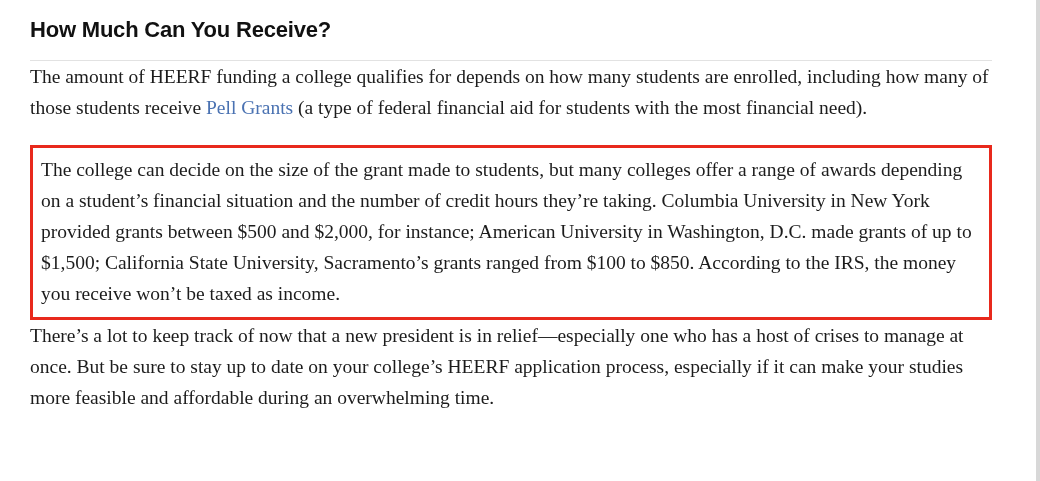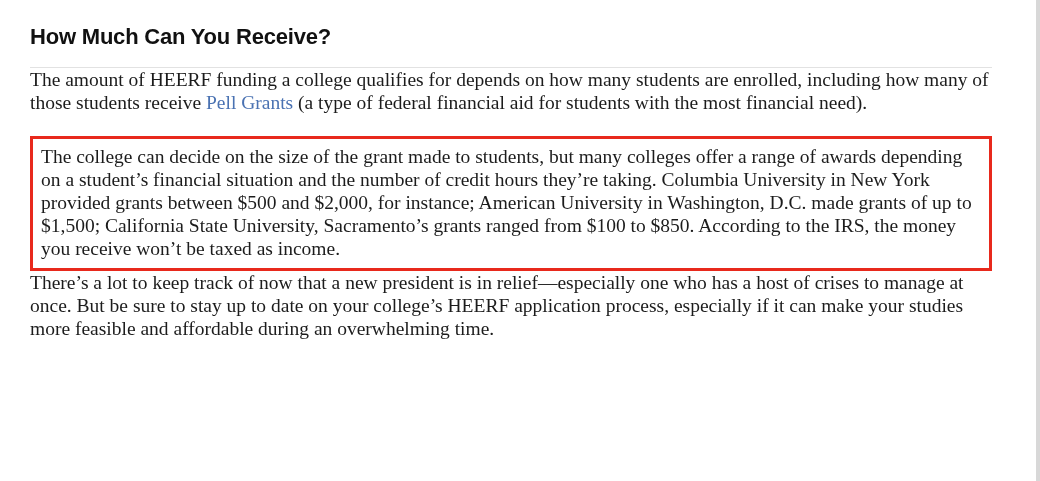--- a/index.html
+++ b/index.html
@@ -25,42 +25,42 @@
     position: absolute;
     top: 0;
     right: 0;
     width: 4px;
     height: 481px;
     background: #d8d8d8;
   }
   .content {
     position: absolute;
     left: 30px;
-    top: 15px;
+    top: 8px;
     width: 962px;
   }
   .heading {
     font-family: "Liberation Sans", sans-serif;
     font-weight: bold;
     font-size: 22px;
     line-height: 28px;
     letter-spacing: -0.2px;
     color: #111111;
     margin: 8px 0 0 0;
     padding: 0;
   }
   .divider {
     margin-top: 16px;
     border-top: 1px solid #e2e2e2;
     width: 962px;
   }
   p.para {
     font-family: "Liberation Serif", serif;
     font-size: 19.5px;
-    line-height: 23px;
+    line-height: 31px;
     color: #1c1c1c;
     margin: 0;
     padding: 0;
   }
   .p1 { margin-top: 20px; }
   .p3 { margin-top: 13px; }
   .p4 { margin-top: 22px; }
   a.inline-link {
     color: #4a72b2;
     text-decoration: none;

